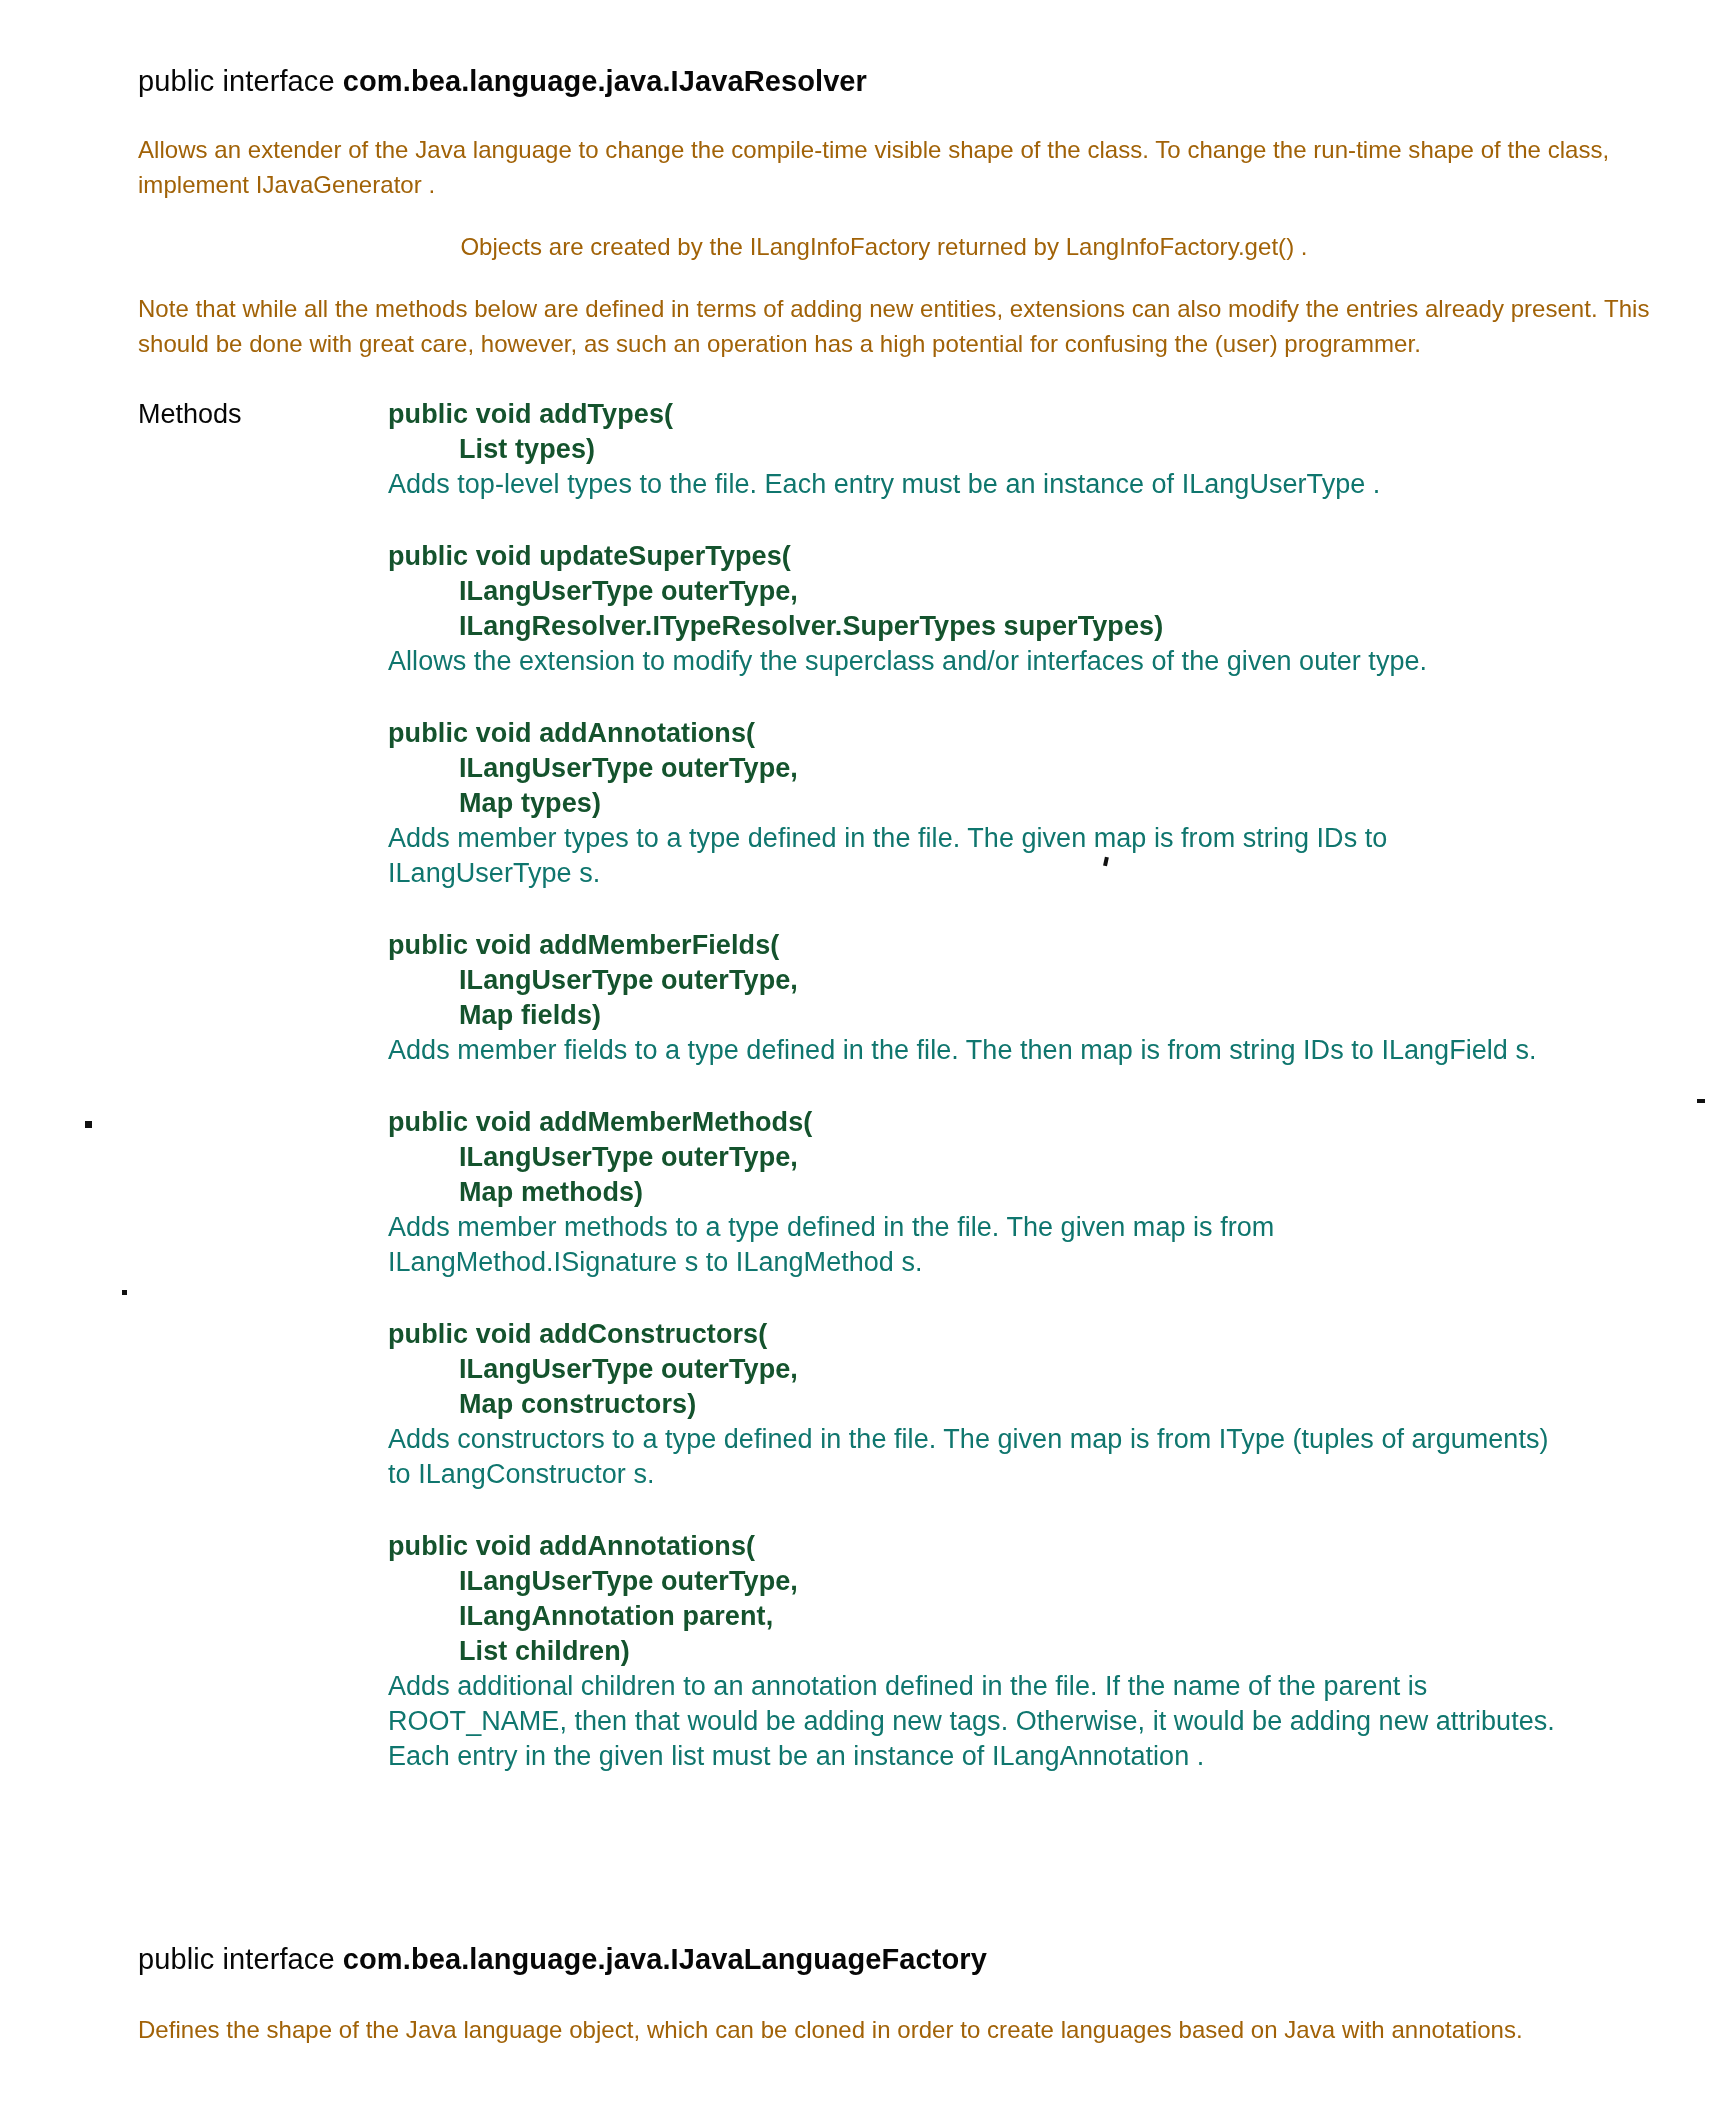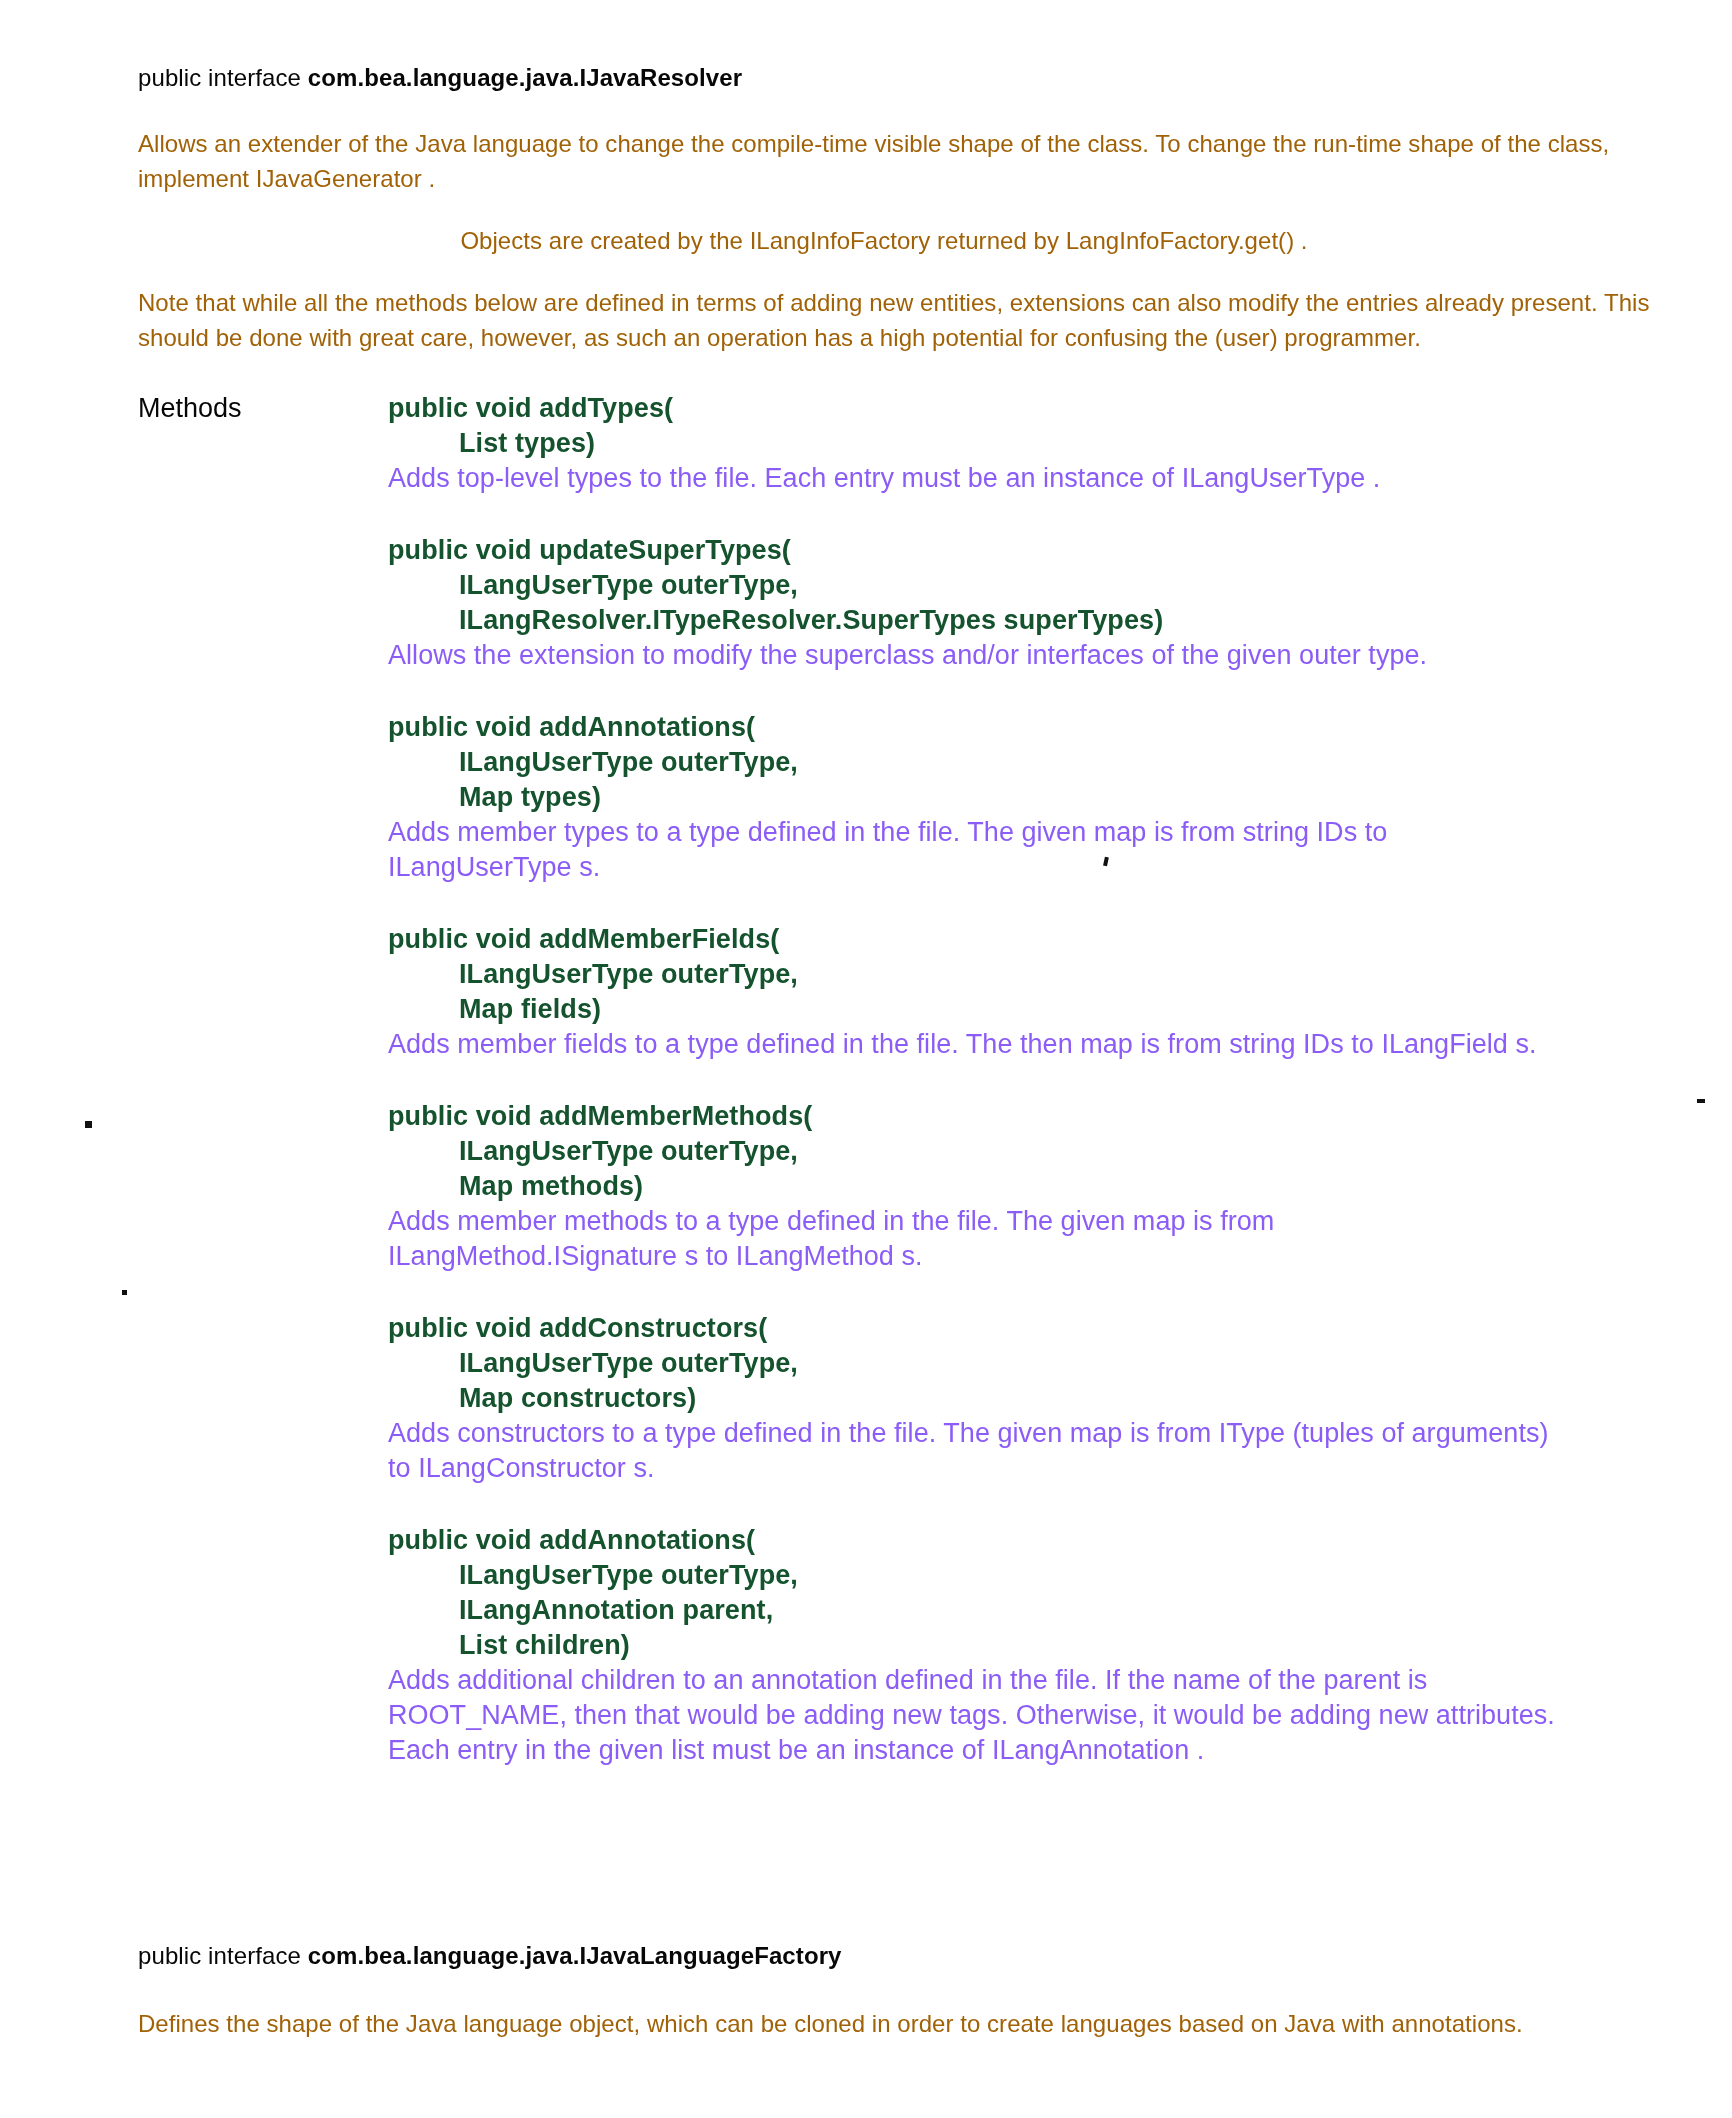--- a/index.html
+++ b/index.html
@@ -21,21 +21,21 @@
   }
   .content {
     position: absolute;
     left: 0;
     top: 0;
     width: 1733px;
   }
 
   
   .iface-heading {
-    font-size: 24px;
+    font-size: 29px;
     line-height: 1.18;
     font-weight: 400;
     letter-spacing: 0.1px;
     color: #070707;
   }
   .iface-heading .iface-name {
     font-weight: 700;
   }
 
   
@@ -75,21 +75,21 @@
     letter-spacing: 0.1px;
     white-space: pre;
   }
   .sig-param {
     padding-left: 71px;
   }
   .method-desc {
     font-size: 27px;
     line-height: 35px;
     font-weight: 400;
-    color: #8b5cf6;
+    color: #0f766e;
     letter-spacing: 0.04px;
     max-width: 1186px;
   }
 
   
   .speck {
     position: absolute;
     background: #111111;
   }
 </style>

